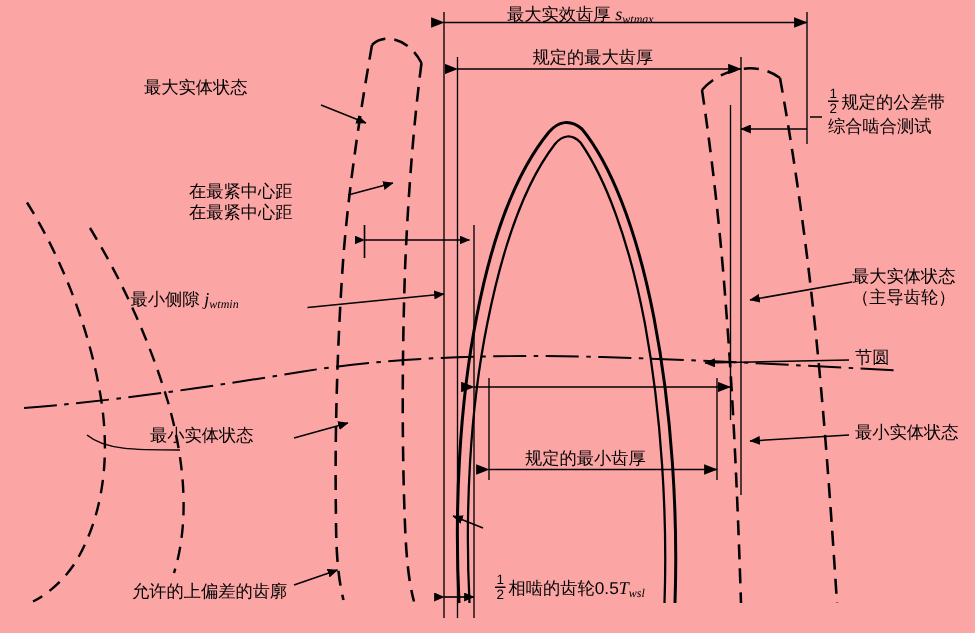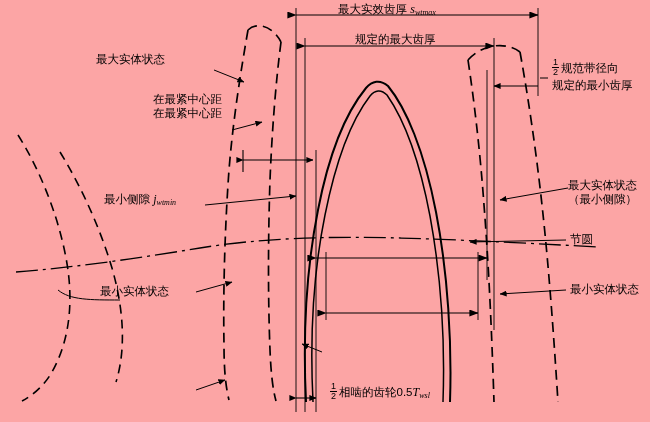--- a/index.html
+++ b/index.html
@@ -174,54 +174,56 @@
     <span>最大实效齿厚</span>
     <span class="it">s</span><span class="sub">wtmax</span>
   </div>
 
   <div class="lbl" style="left:355px; top:32px;">规定的最大齿厚</div>
 
   <div class="lbl two ralign" style="left:96px; top:52px;">
     <div>最大实体状态</div>
   </div>
 
-  <div class="lbl two ralign" style="left:126px; top:92px;margin-left:27px;">
+  <div class="lbl two ralign" style="left:126px; top:121px;">
     <div>在最紧中心距</div>
     <div>在最紧中心距</div>
   </div>
 
-  <div class="lbl" style="left:104px; top:192px;">
+  <div class="lbl" style="left:87px; top:192px;">
     <span>最小侧隙</span>
     <span class="it">j</span><span class="sub">wtmin</span>
   </div>
 
   <div class="lbl" style="left:100px; top:284px;">最小实体状态</div>
 
+  <div class="lbl" style="left:88px; top:388px;">允许的上偏差的齿廓</div>
 
 
   <div class="lbl two" style="left:552px; top:58px;">
     <div>
       <span class="frac">
         <span class="num">1</span>
         <span class="den">2</span>
-      </span><span>规范带径向</span>
+      </span><span>规定的公差带</span>
     </div>
-    <div>规定的最小齿厚</div>
+    <div>综合啮合测试</div>
   </div>
 
   <div class="lbl two" style="left:568px; top:178px;">
     <div>最大实体状态</div>
-    <div>（最小侧隙）</div>
+    <div>（主导齿轮）</div>
   </div>
 
   <div class="lbl" style="left:570px; top:232px;">节圆</div>
 
   <div class="lbl" style="left:570px; top:282px;">最小实体状态</div>
 
 
+  <div class="lbl" style="left:350px; top:299px;">规定的最小齿厚</div>
 
   <div class="lbl two" style="left:330px; top:382px;">
     <div>
       <span class="frac">
         <span class="num">1</span>
         <span class="den">2</span>
       </span><span>相啮的齿轮</span><span>0.5</span><span class="it">T</span><span class="sub">wsl</span>
     </div>
   </div>
 

